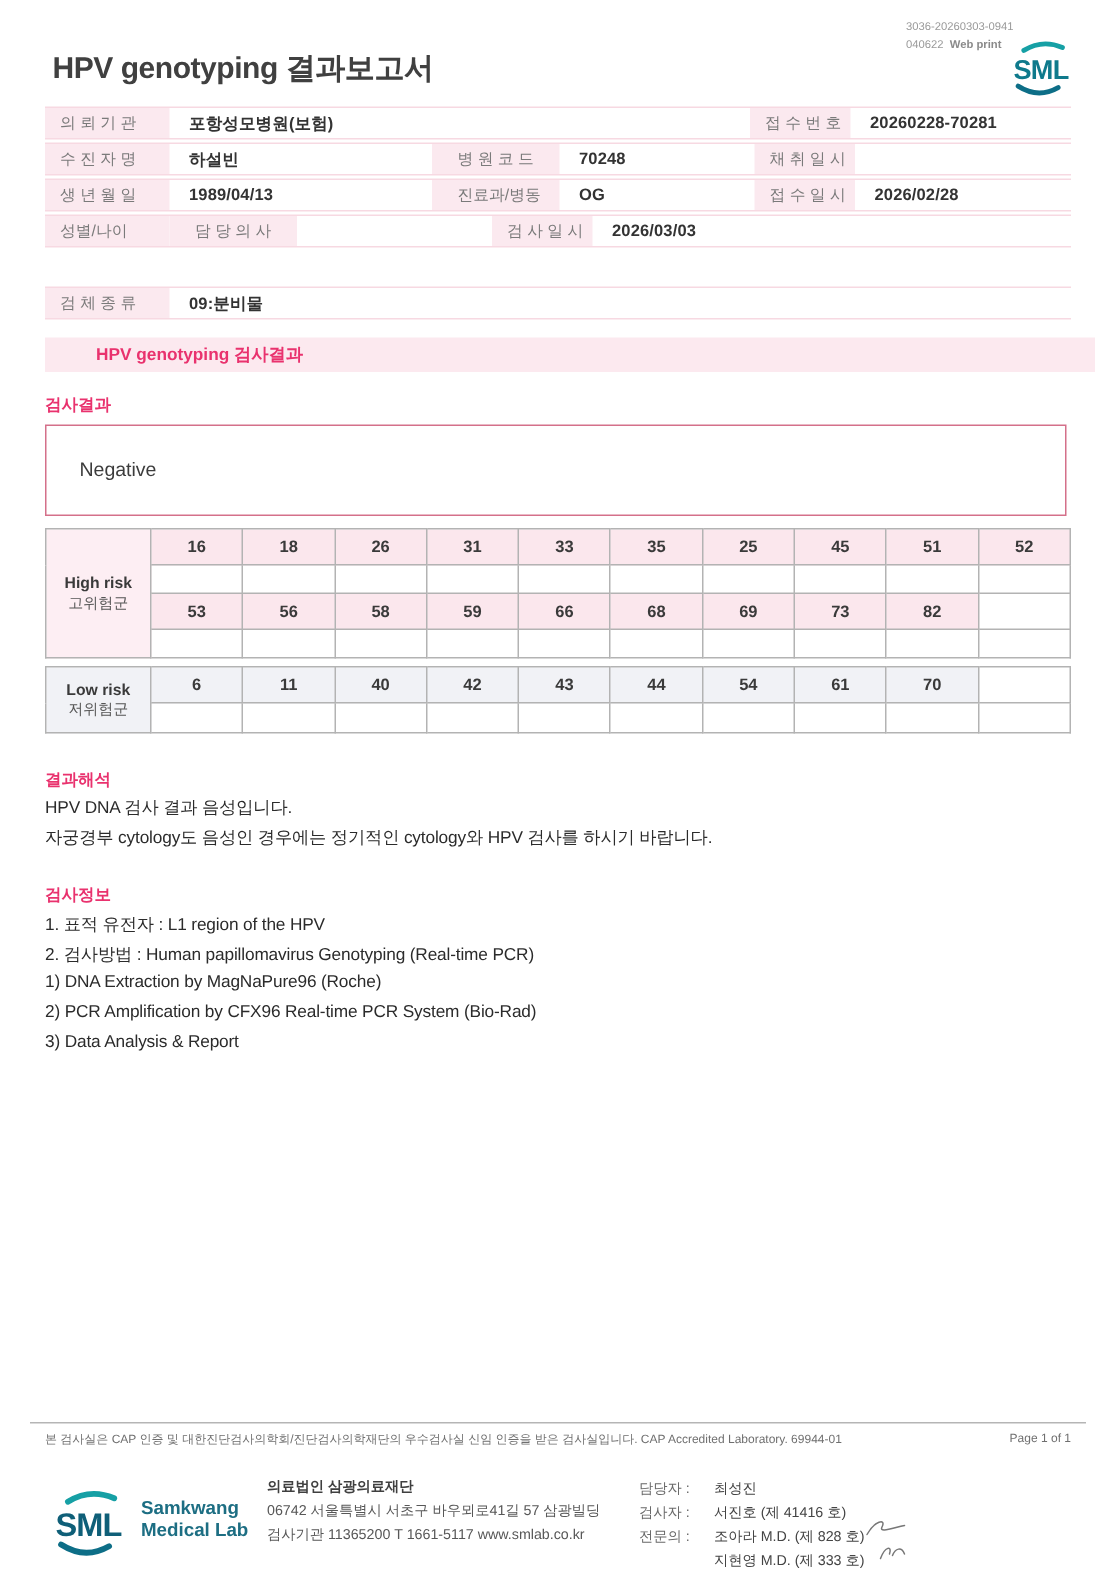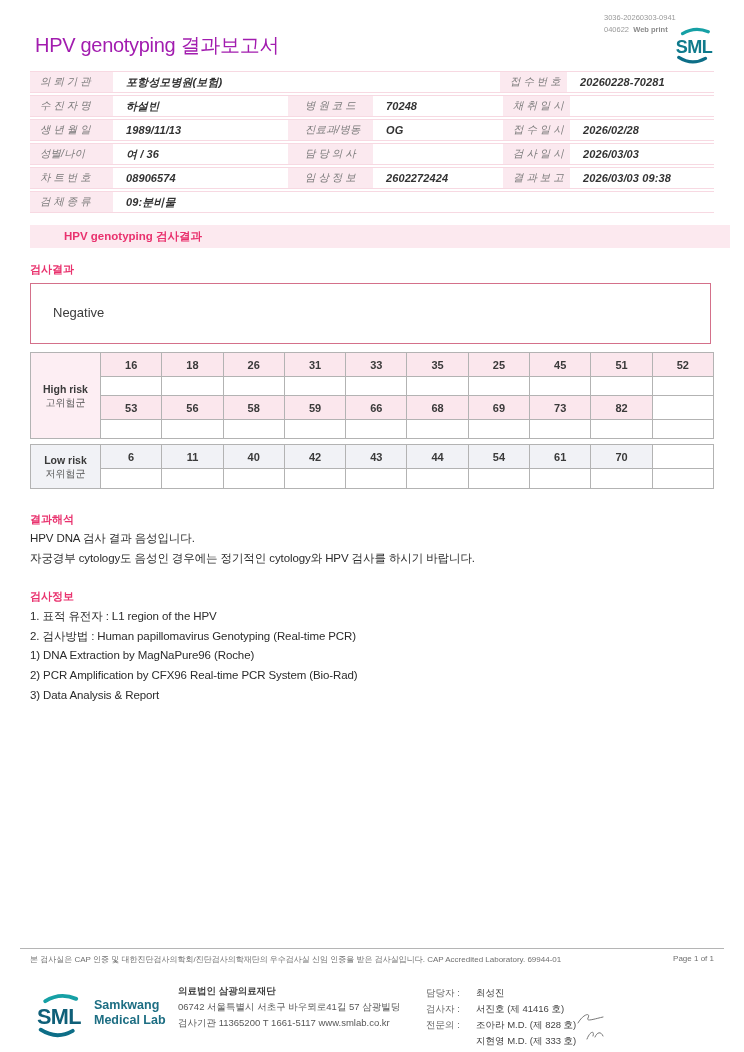--- a/index.html
+++ b/index.html
@@ -1,28 +1,28 @@
 <!DOCTYPE html>
 <html><head>
 <meta charset="utf-8">
 <style>
   html,body{margin:0;padding:0;background:#fff;}
   .page{position:relative;width:744px;height:1052px;background:#fff;overflow:hidden;
         font-family:"Liberation Sans",sans-serif;}
   .abs{position:absolute;}
 
   
-  .title{left:35px;top:32px;font-size:20px;font-weight:400;color:#a21caf;letter-spacing:-0.3px;}
+  .title{left:35px;top:32px;font-size:20px;font-weight:700;color:#404040;letter-spacing:-0.3px;}
   .meta{left:604px;top:12px;font-size:7.5px;color:#9a9a9a;line-height:1.55;}
   .meta b{color:#8a8a8a;}
   .logo-head{left:670px;top:26px;}
 
   
   .info-row{left:30px;width:684px;height:22px;display:flex;box-sizing:border-box;
-            border-top:1px solid #f7d9e2;border-bottom:1px solid #f7d9e2;background:#fff;font-style:italic;}
+            border-top:1px solid #f7d9e2;border-bottom:1px solid #f7d9e2;background:#fff;}
   .ilabel{background:#fbe9ef;color:#7a7a7a;font-size:10.5px;display:flex;align-items:center;
           padding-left:10px;box-sizing:border-box;flex:none;}
   .ival{color:#333;font-weight:600;font-size:11px;display:flex;align-items:center;
         padding-left:13px;box-sizing:border-box;flex:none;letter-spacing:0.1px;}
   .w-l{width:83px;} .w-v1{width:175px;} .w-l2{width:85px;padding-left:17px;} .w-v2{width:130px;}
   .w-l3{width:67px;} .w-v3{width:129px;} .w-span{width:387px;} .w-full{width:601px;}
 
   
   .secbar{left:30px;top:225px;width:684px;height:23px;background:#fce9ef;display:flex;align-items:center;padding-left:16px;}
   .secbar span{margin-left:18px;font-size:11.5px;font-weight:700;color:#e9326e;}
@@ -93,41 +93,32 @@
   <div class="abs info-row" style="top:95px">
     <div class="ilabel w-l">수 진 자 명</div>
     <div class="ival w-v1">하설빈</div>
     <div class="ilabel w-l2">병 원 코 드</div>
     <div class="ival w-v2">70248</div>
     <div class="ilabel w-l3">채 취 일 시</div>
     <div class="ival w-v3"></div>
   </div>
   <div class="abs info-row" style="top:119px">
     <div class="ilabel w-l">생 년 월 일</div>
-    <div class="ival w-v1">1989/11/13</div>
+    <div class="ival w-v1">1989/04/13</div>
     <div class="ilabel w-l2">진료과/병동</div>
     <div class="ival w-v2">OG</div>
     <div class="ilabel w-l3">접 수 일 시</div>
     <div class="ival w-v3">2026/02/28</div>
   </div>
   <div class="abs info-row" style="top:143px">
     <div class="ilabel w-l">성별/나이</div>
-    <div class="ival w-v1">여 / 36</div>
     <div class="ilabel w-l2">담 당 의 사</div>
     <div class="ival w-v2"></div>
     <div class="ilabel w-l3">검 사 일 시</div>
     <div class="ival w-v3">2026/03/03</div>
-  </div>
-  <div class="abs info-row" style="top:167px">
-    <div class="ilabel w-l">차 트 번 호</div>
-    <div class="ival w-v1">08906574</div>
-    <div class="ilabel w-l2">임 상 정 보</div>
-    <div class="ival w-v2">2602272424</div>
-    <div class="ilabel w-l3">결 과 보 고</div>
-    <div class="ival w-v3">2026/03/03 09:38</div>
   </div>
   <div class="abs info-row" style="top:191px">
     <div class="ilabel w-l">검 체 종 류</div>
     <div class="ival w-full">09:분비물</div>
   </div>
 
   <div class="abs secbar">
     <span>HPV genotyping 검사결과</span>
   </div>
 

